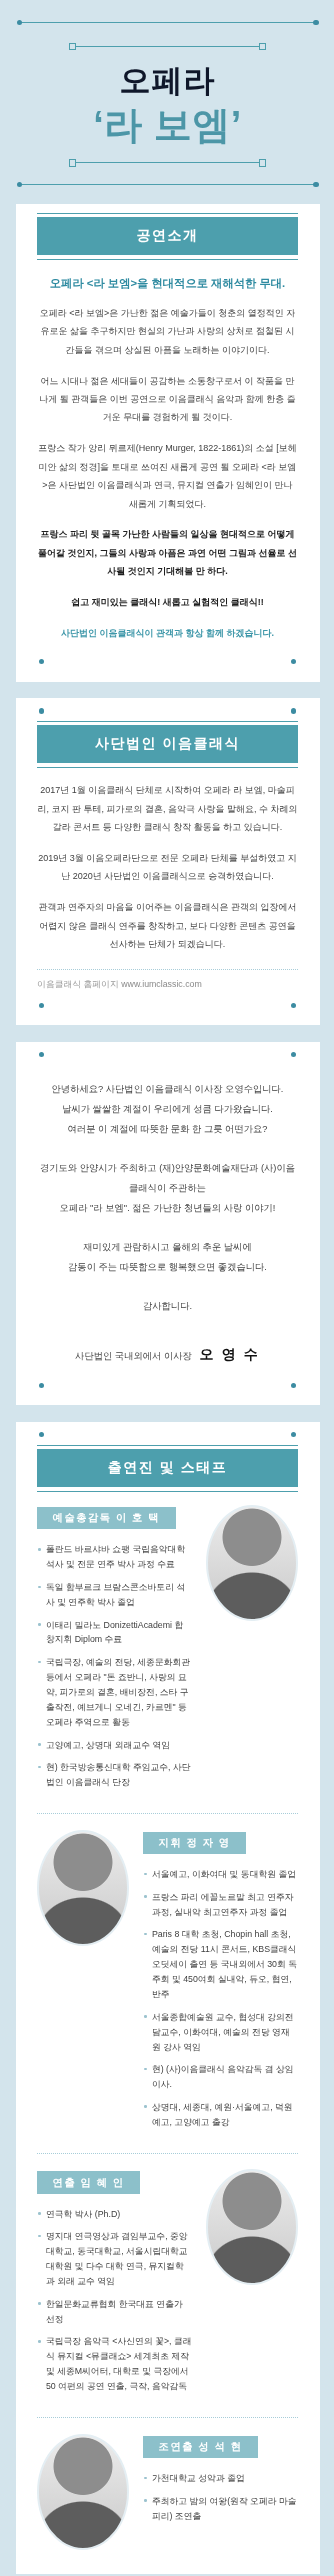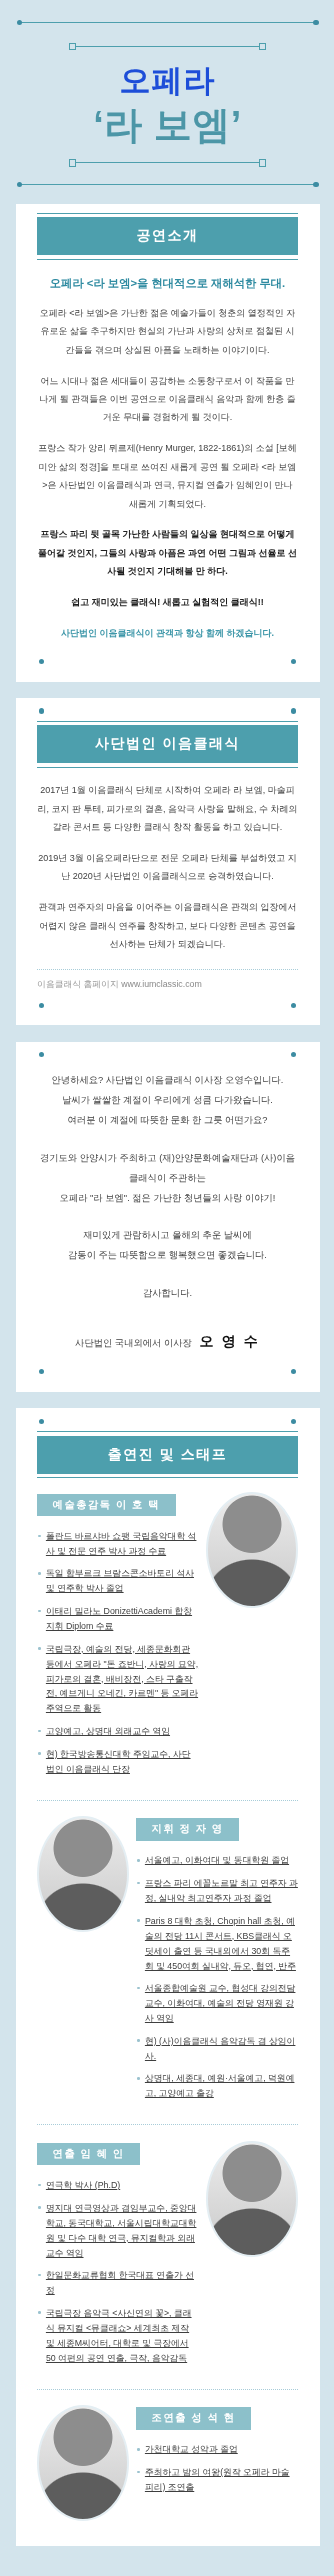--- a/index.html
+++ b/index.html
@@ -12,59 +12,59 @@
   .masthead{padding:21.6px 0 18.5px;text-align:center;}
   .outer-rule{position:relative;margin:0 17.5px;border-top:1px solid #4d9fad;height:0;}
   .outer-rule::before,.outer-rule::after{
     content:"";position:absolute;top:-3.1px;width:5.2px;height:5.2px;border-radius:50%;background:#3c8ca2;}
   .outer-rule::before{left:-1px;} .outer-rule::after{right:-1px;}
   .inner-rule{position:relative;margin:23px 73px 0;border-top:1px solid #4d9fad;height:0;}
   .inner-rule.bottom{margin-top:14.4px;}
   .inner-rule::before,.inner-rule::after{
     content:"";position:absolute;top:-4.1px;width:5.2px;height:5.2px;background:#d3e4ec;border:1.5px solid #4d9fad;}
   .inner-rule::before{left:-4.1px;} .inner-rule::after{right:-4.1px;}
-  .masthead h1{margin:17.5px 0 0;font-size:31px;line-height:1.1;color:#1d4ed8;font-weight:800;letter-spacing:1px;}
+  .masthead h1{margin:17.5px 0 0;font-size:31px;line-height:1.1;color:#0f172a;font-weight:800;letter-spacing:1px;}
   .masthead h2{margin:6.2px 0 0;font-size:38px;line-height:1.15;color:#4c96a7;font-weight:800;letter-spacing:0.5px;}
   .masthead .outer-rule.last{margin-top:20.6px;}
   
   .card{position:relative;background:#fff;margin:0 15.5px 16.5px;padding:6.2px 21.6px 13.4px;}
   .cdots{display:flex;justify-content:space-between;padding:4.1px 2.1px;}
   .cdots i{width:5.2px;height:5.2px;border-radius:50%;background:#3c8ca2;}
   
   .sec-head{margin:3.1px 0 13.4px;}
   .sec-head .hl{border:none;border-top:0.5px solid #4d9fad;margin:0;}
   .sec-head .bar{background:#4d9fad;color:#fff;text-align:center;font-weight:bold;
     font-size:14px;letter-spacing:1.5px;padding:10px 0;margin:3.6px 0;}
   
   .headline{color:#2f8ba1;font-weight:bold;font-size:11.3px;text-align:center;margin:15.5px 0 13.4px;}
   .para{font-size:9px;line-height:2.05;text-align:center;margin:12.4px 0;}
   .para.bold{font-weight:bold;color:#1f1f1f;}
   .para.teal{color:#3e97a9;font-weight:bold;}
   .dotline{border:none;border-top:1px dotted #a8cdd9;margin:15.5px 0 9.3px;}
   .home{color:#9a9a9a;font-size:8.8px;margin:3.1px 0 7.2px;text-align:left;}
   .home .url{color:#8a8a8a;}
-  .greet .para{margin:10px 0;white-space:pre-line;font-size:9.3px;line-height:2.15;}
+  .greet .para{margin:19px 0;white-space:pre-line;font-size:9.3px;line-height:2.15;}
   .greet .para + .para{margin-top:17.5px;}
   .sig{margin:29px 0 14.4px;text-align:center;font-size:9.3px;}
   .sig b{font-size:14px;letter-spacing:2.1px;color:#111;margin-left:5.2px;}
   
-  .person{display:flex;gap:7px;align-items:flex-start;margin:11.3px 0;}
+  .person{display:flex;gap:14px;align-items:flex-start;margin:11.3px 0;}
   .person .txt{flex:1;min-width:0;}
   .person .photo{flex:0 0 92px;width:92px;height:116px;border-radius:50%;
     border:2.1px solid #e4eef3;box-sizing:border-box;
     background:
       radial-gradient(ellipse 34% 26% at 50% 27%,#8d8d8d 97%,transparent 100%),
       radial-gradient(ellipse 52% 34% at 50% 92%,#5d5d5d 97%,transparent 100%),
       linear-gradient(#ececec,#c9c9c9);}
   .person.photo-right .photo{order:2;}
   .label{display:inline-block;background:#8cc0ca;color:#fff;font-weight:bold;
     font-size:10.3px;letter-spacing:1.5px;padding:4.1px 15.5px;margin:2.1px 0 5.2px;}
   .bullets{list-style:none;margin:4.1px 0 0;padding:0;}
   .bullets li{position:relative;padding-left:8.8px;font-size:8.8px;line-height:1.7;
-    margin:7.7px 0;white-space:pre-line;text-decoration:underline;}
+    margin:7.7px 0;white-space:pre-line;}
   .bullets li::before{content:"";position:absolute;left:1px;top:5.7px;width:2.6px;height:2.6px;
     border-radius:50%;background:#9cc3cf;}
   .divider{border:none;border-top:1px dotted #a8cdd9;margin:15.5px 0;}
 </style>
 </head>
 <body>
 
 <header class="masthead">
   <div class="outer-rule"></div>
   <div class="inner-rule"></div>

